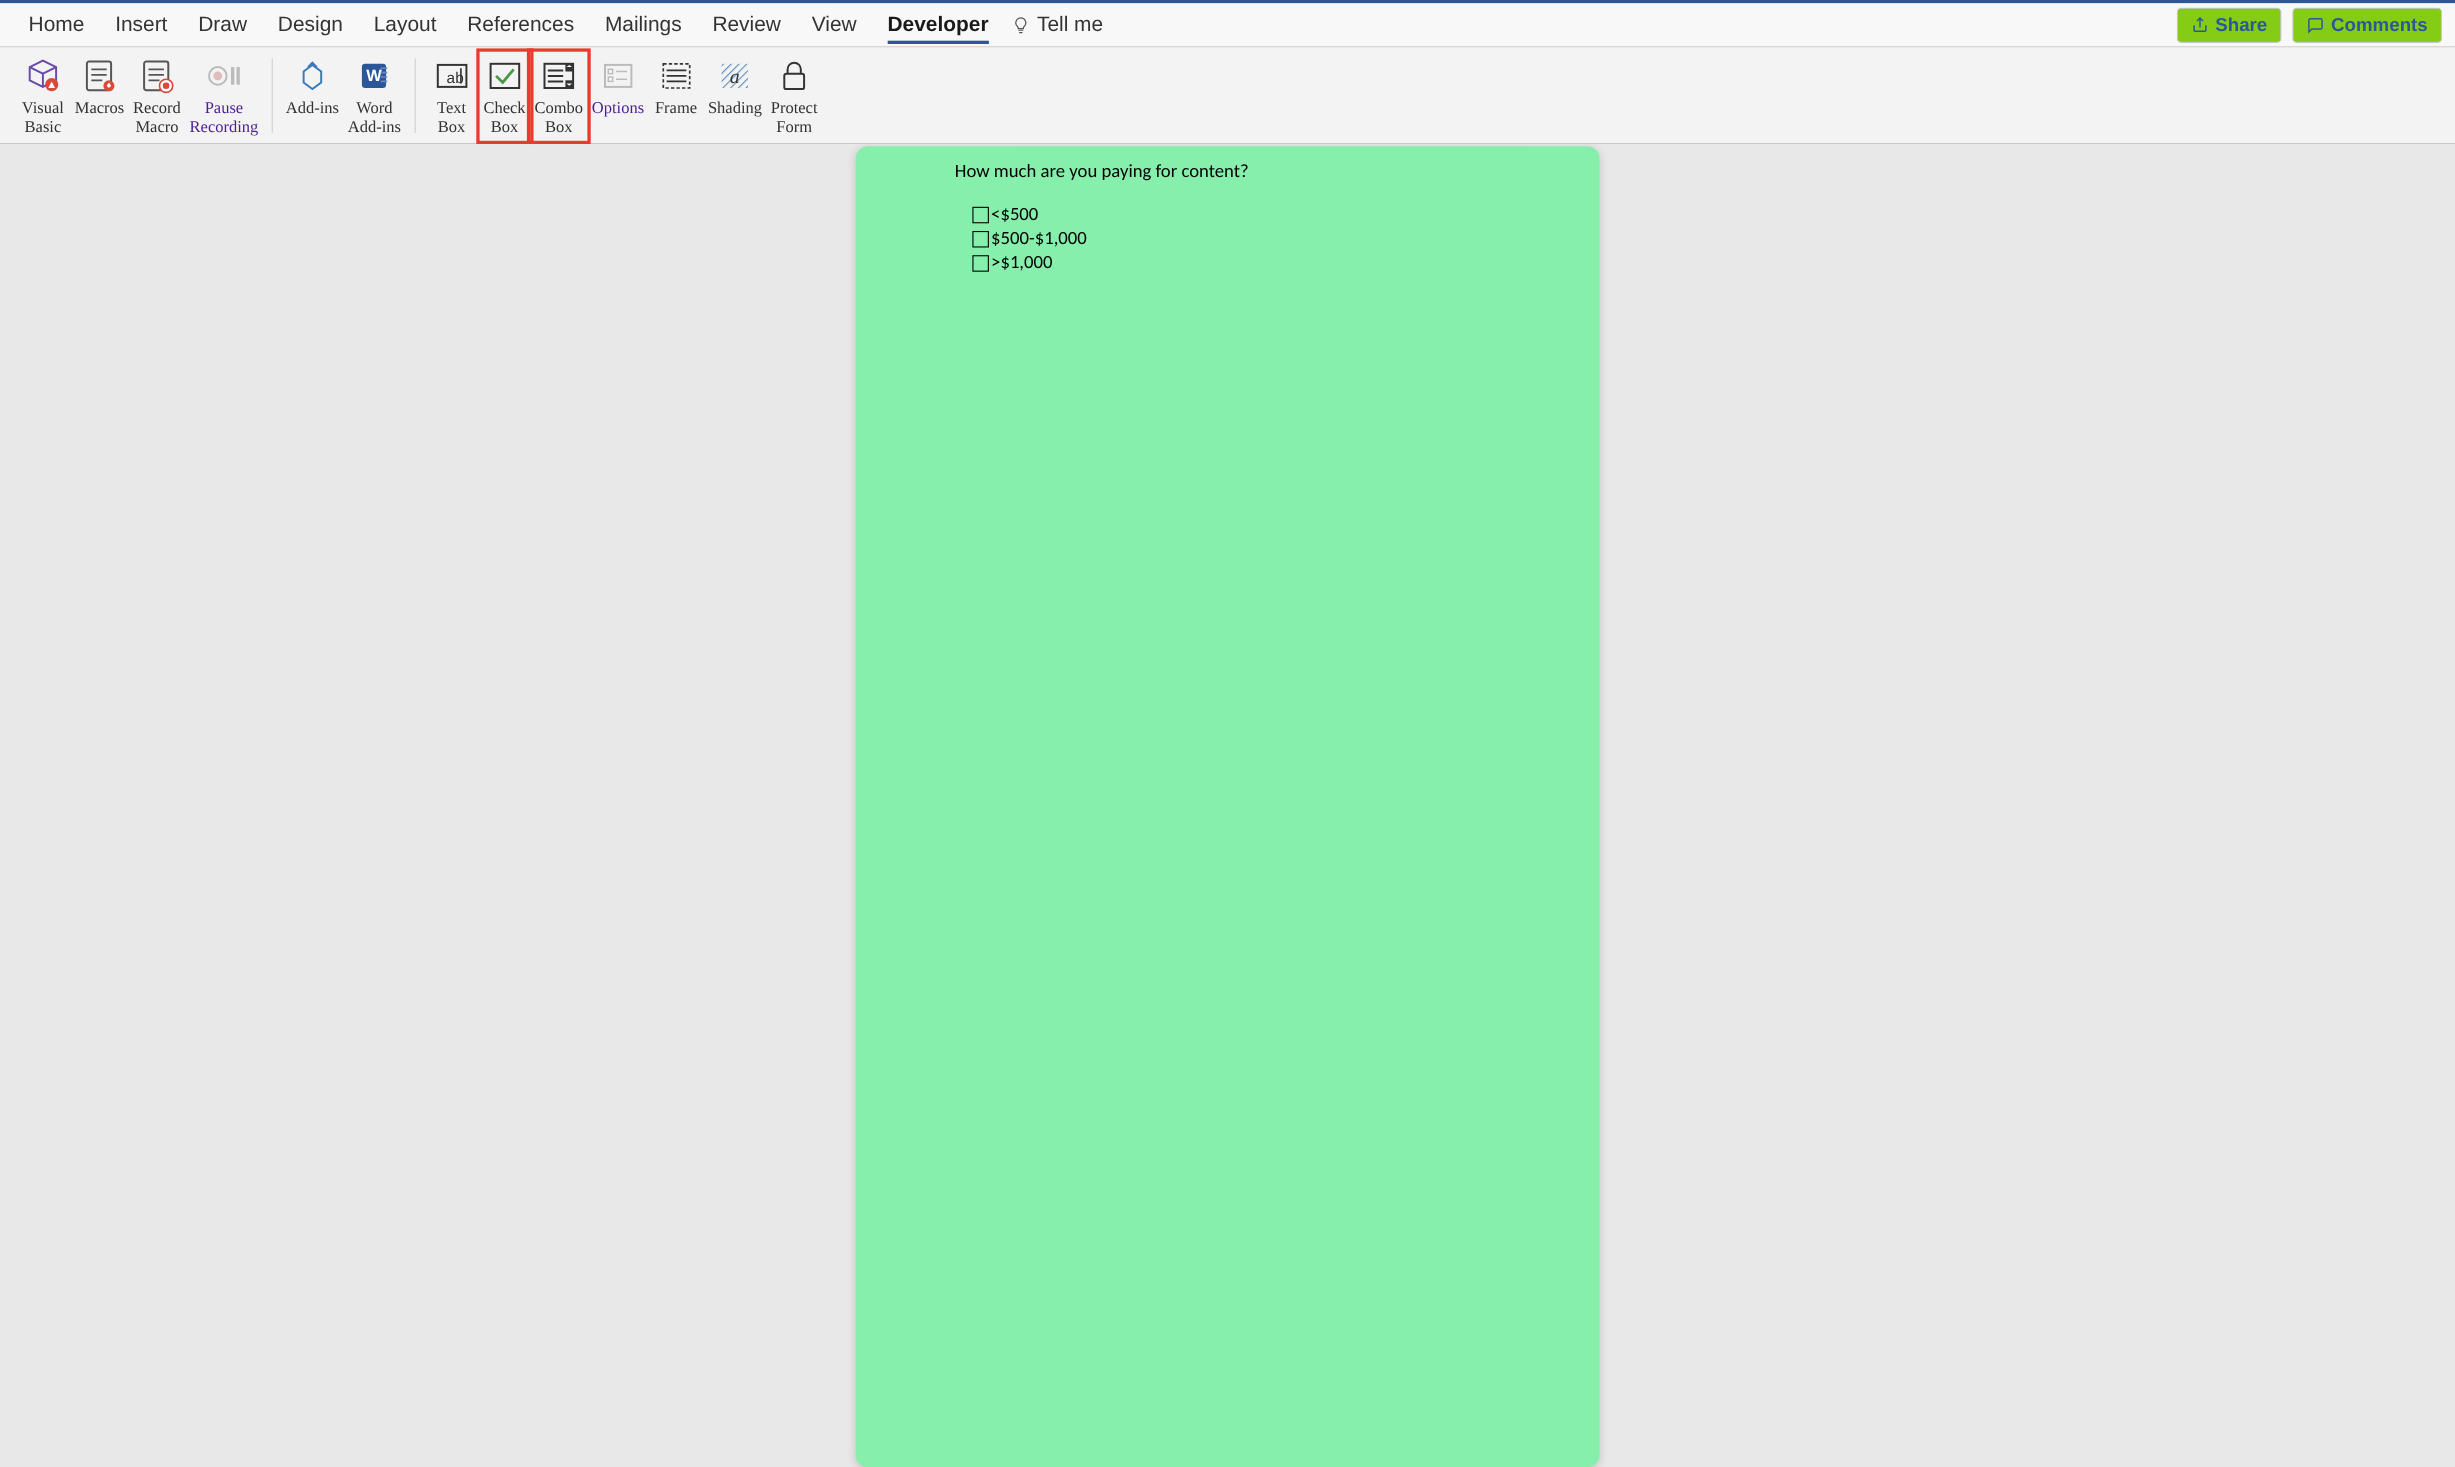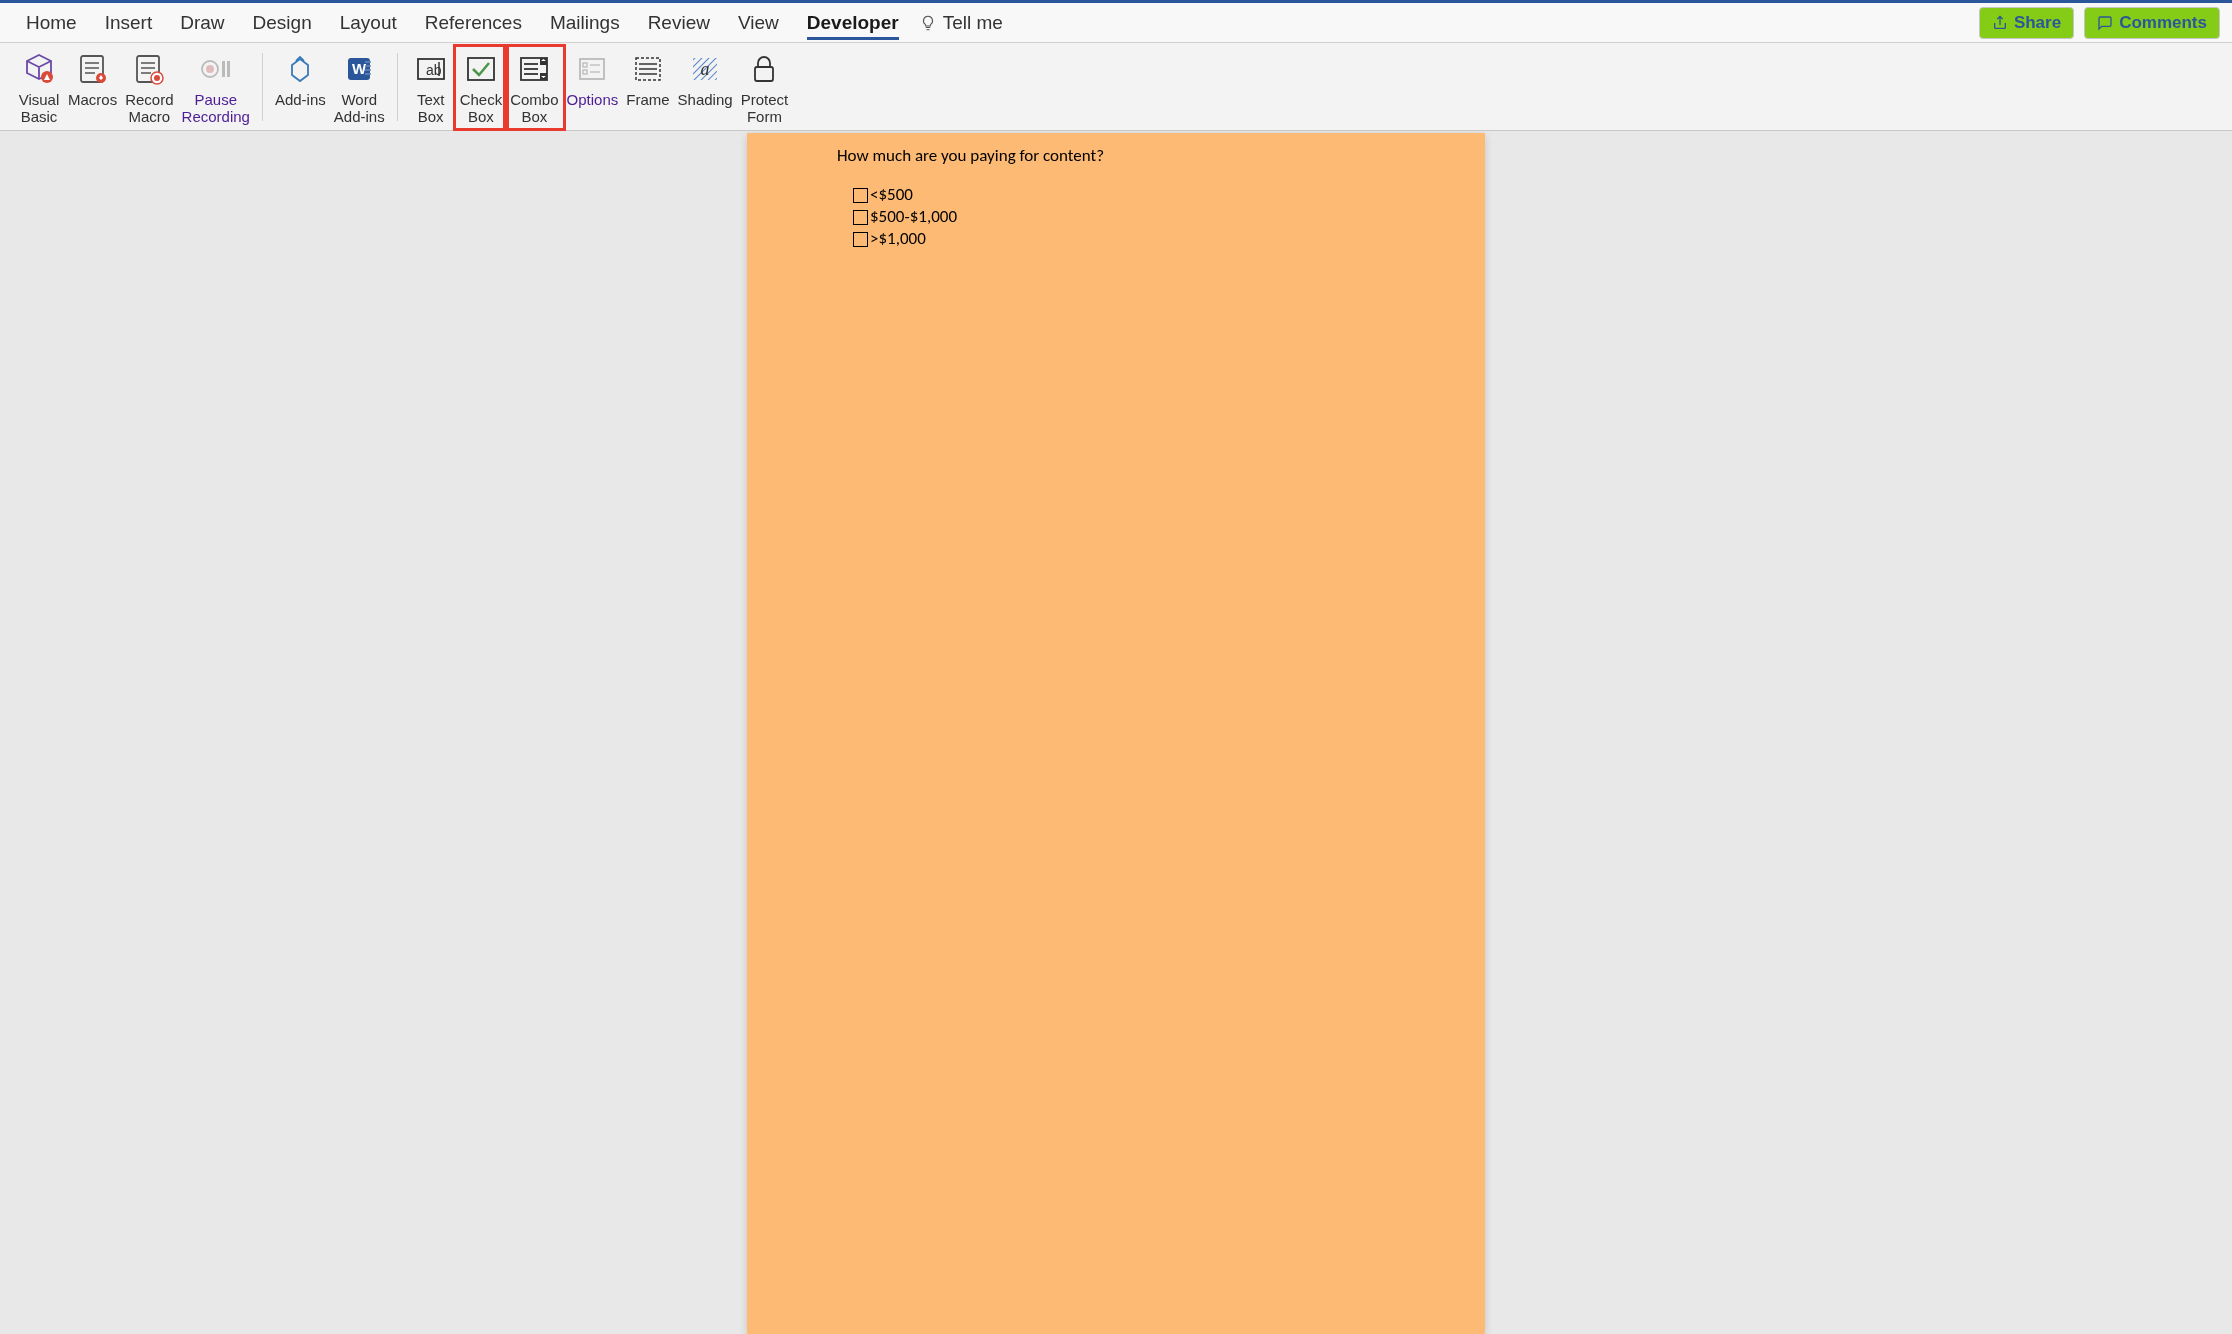--- a/index.html
+++ b/index.html
@@ -126,43 +126,45 @@
       justify-content: center;
       margin-top: 2px;
     }
     .toolbar-label {
       font-size: 15px;
       color: #333;
       text-align: center;
       line-height: 1.15;
       margin-top: 4px;
       white-space: pre-line;
+      font-family: Liberation Serif, serif;
     }
     .toolbar-item.disabled .toolbar-label {
       color: #4c1d95;
     }
     .highlight-red {
       border: 3px solid #e83a2e;
       margin: -3px;
       padding: 2px 4px;
     }
     .content-area {
       flex: 1;
       display: flex;
       justify-content: center;
       overflow: auto;
       background: #e8e8e8;
     }
     .page {
-      width: 738px;
+      width: 676px;
       min-height: 900px;
-      background: #fdba74;
+      background: #86efac;
       margin-top: 2px;
       box-shadow: 0 2px 8px rgba(0,0,0,0.15);
       padding: 12px 90px;
+      border-radius: 11px;
     }
     .doc-question {
       font-size: 17px;
       color: #000;
       margin-bottom: 18px;
       font-family: Calibri, Arial, sans-serif;
     }
     .doc-option {
       display: flex;
       align-items: center;

